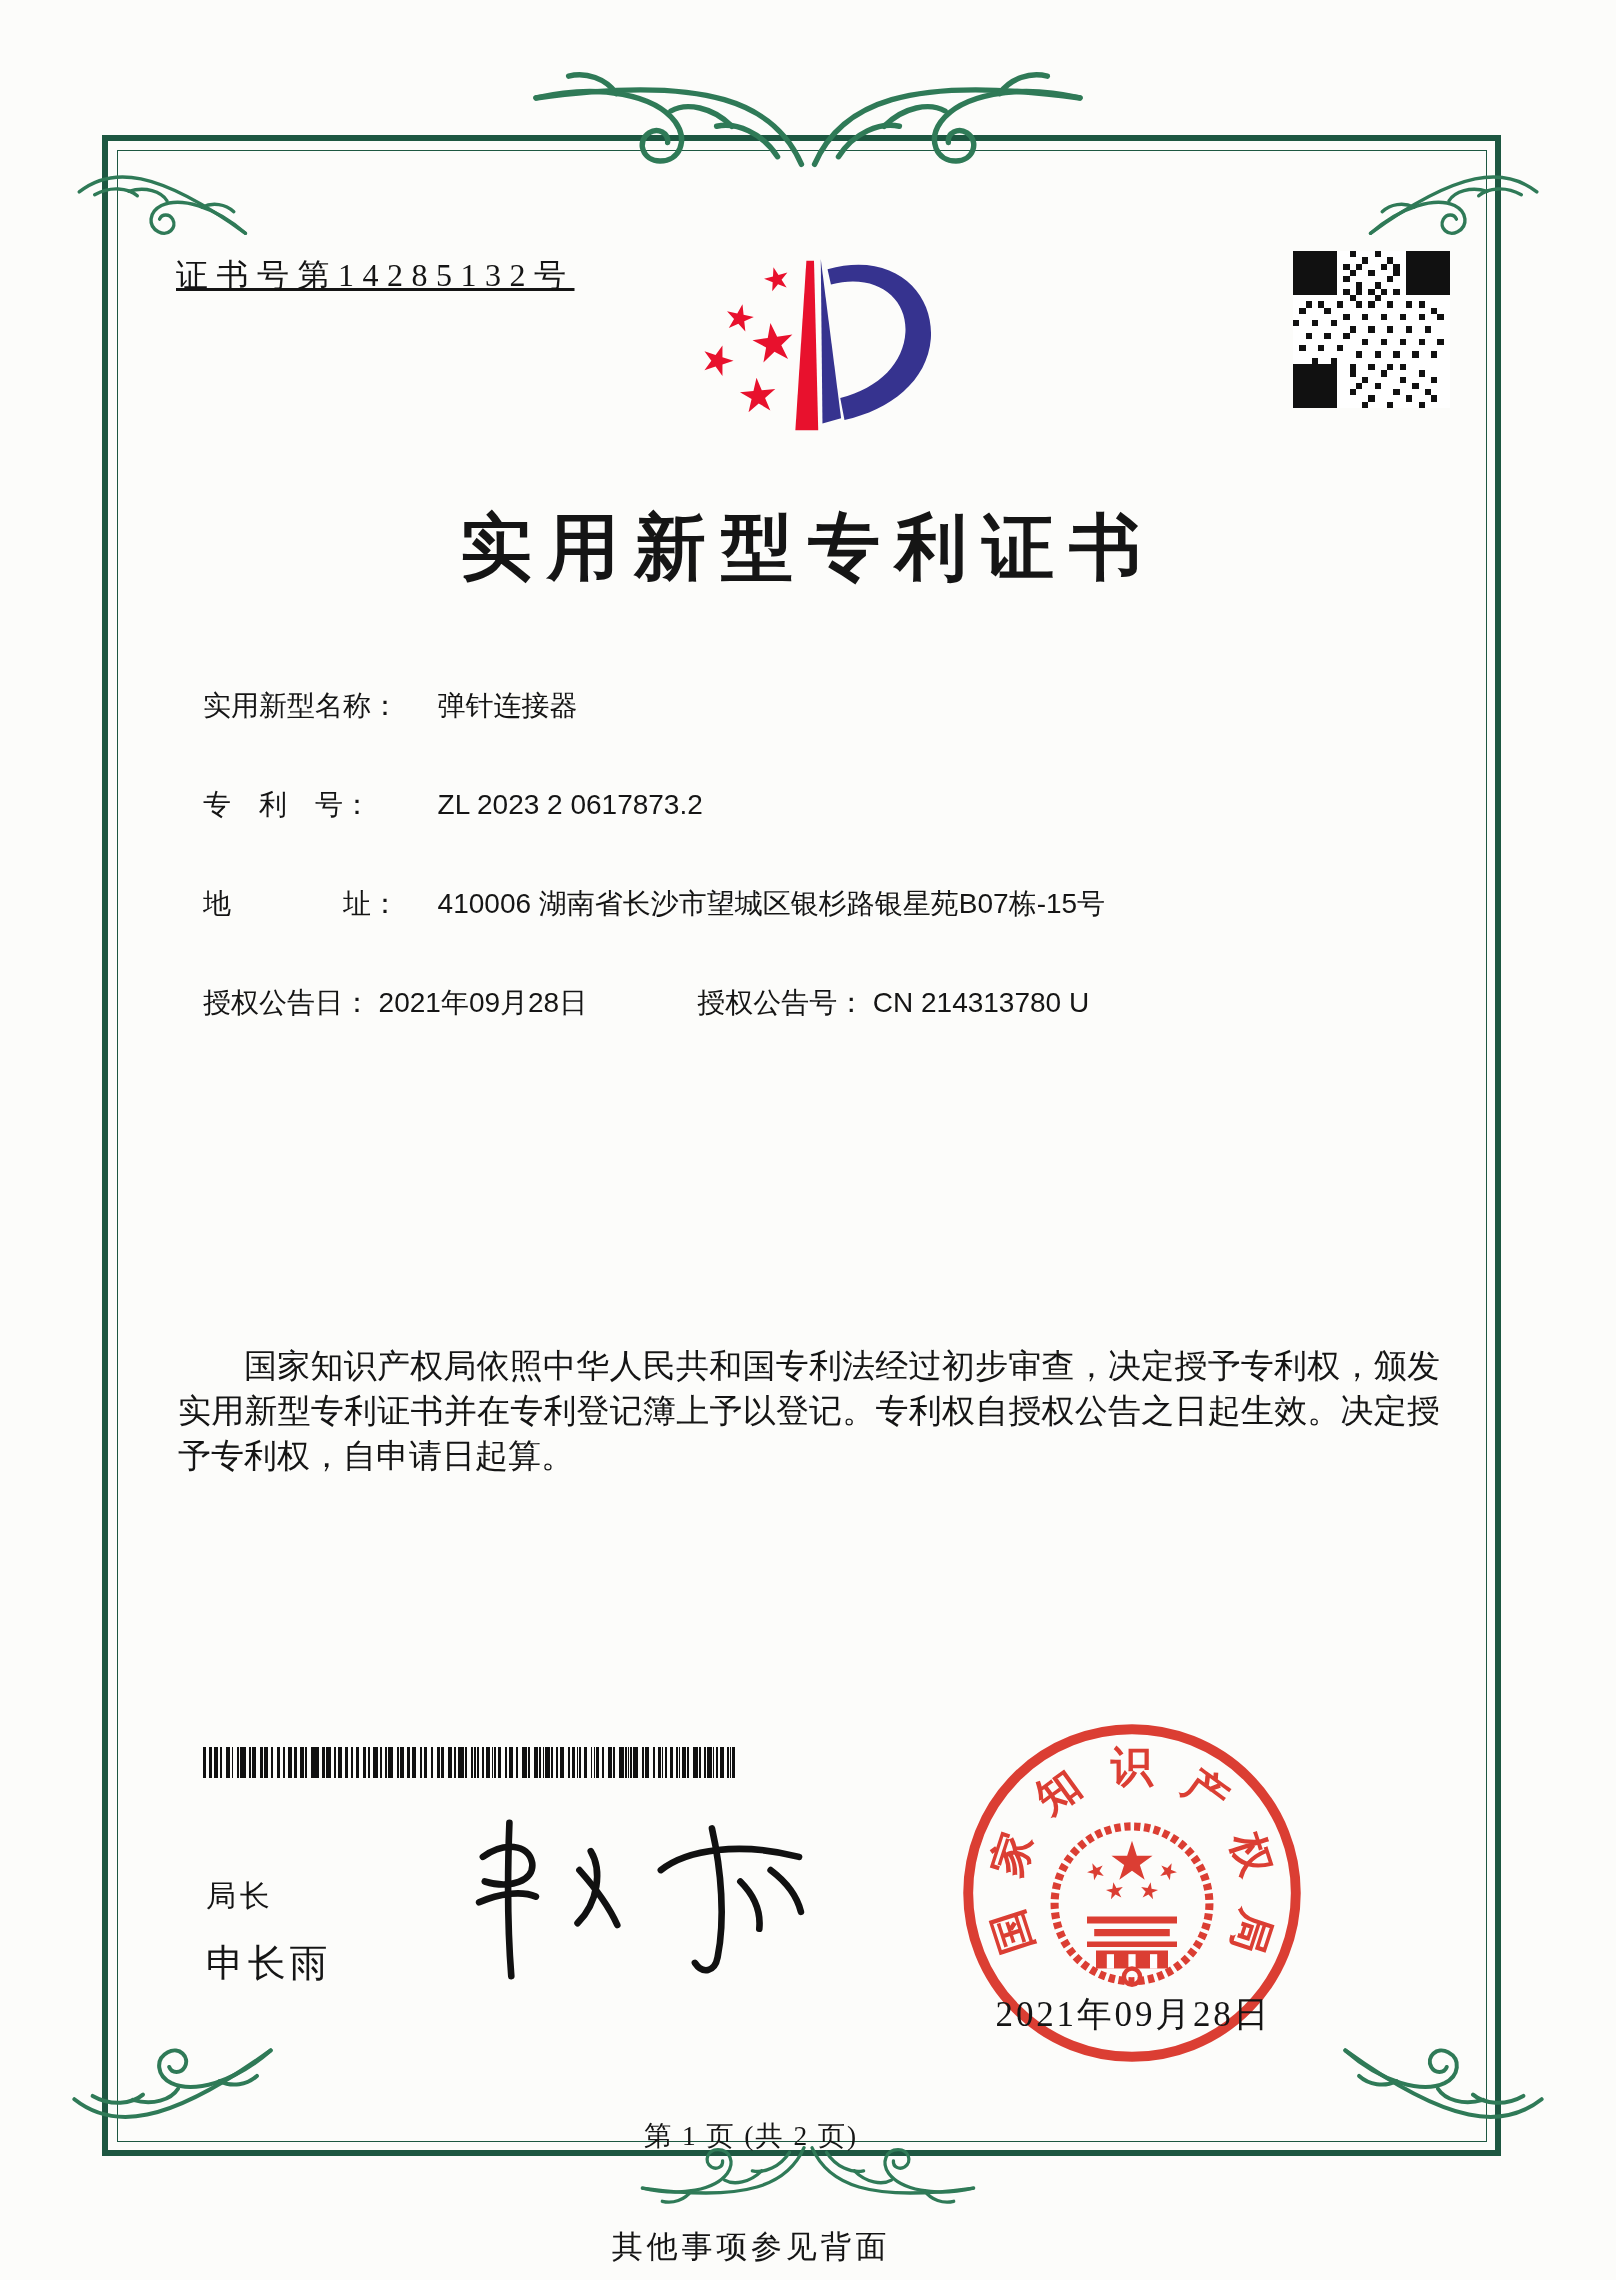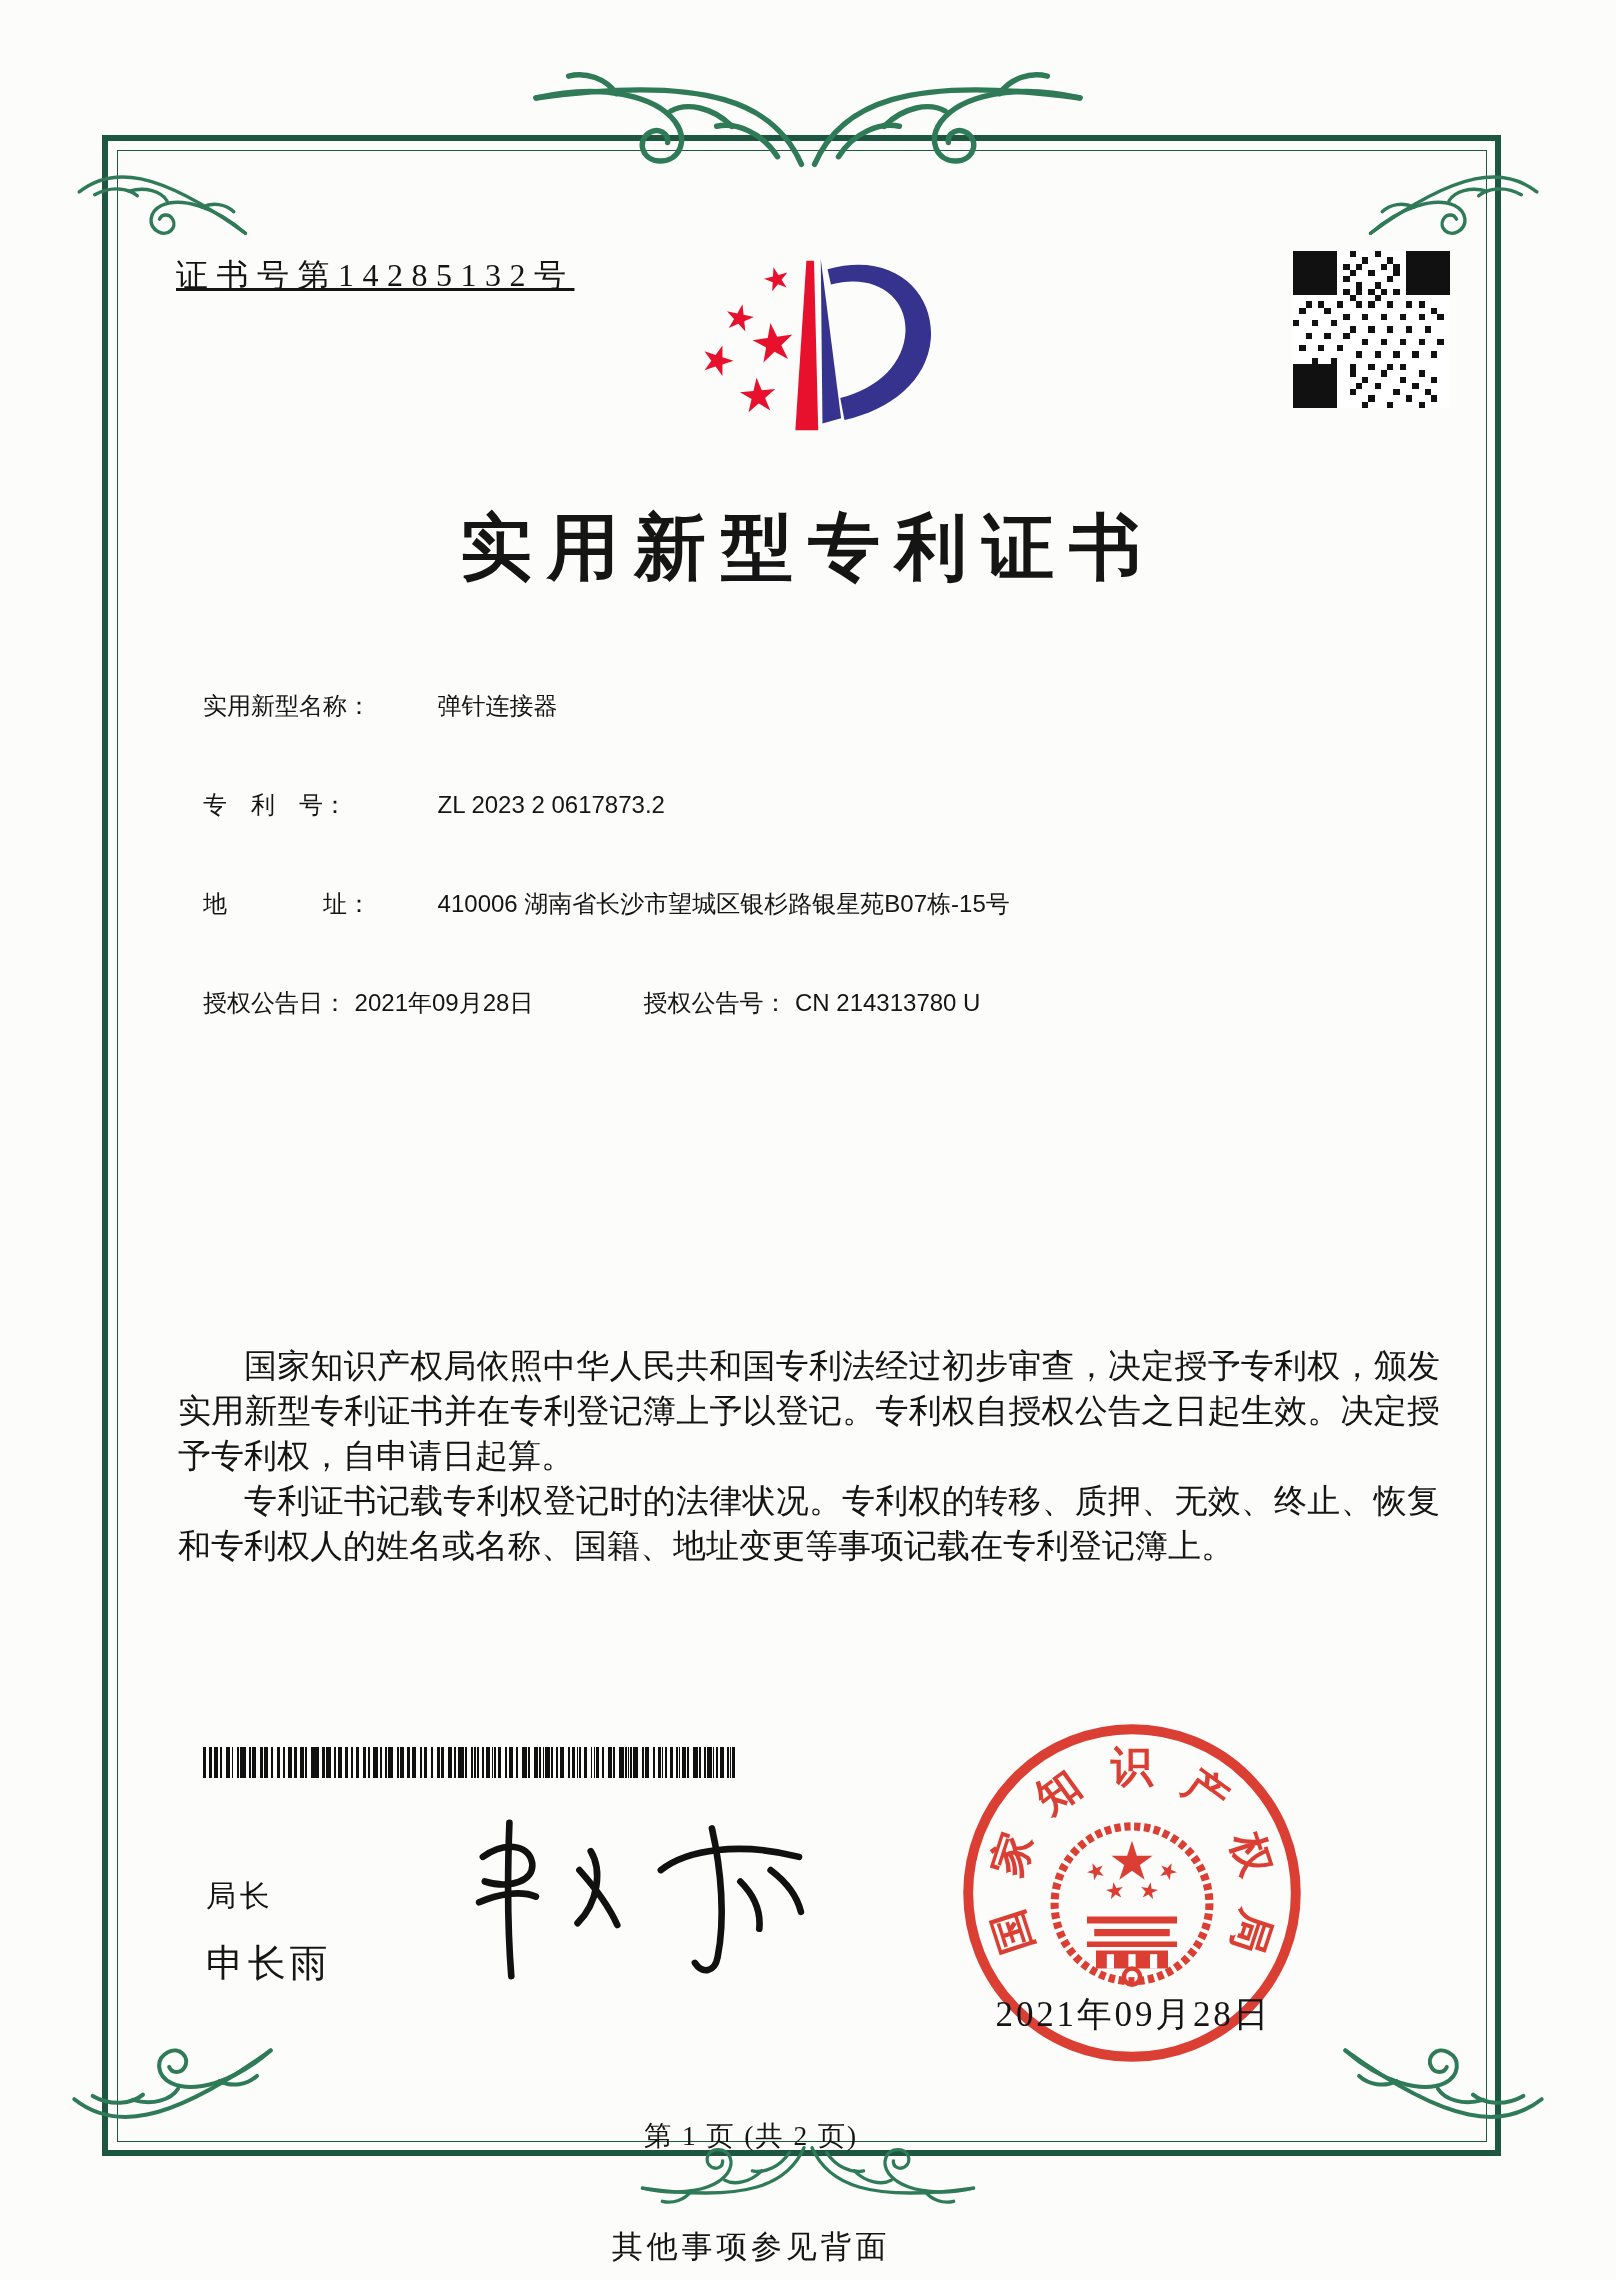--- a/index.html
+++ b/index.html
@@ -34,21 +34,21 @@
   .logo{position:absolute;left:687px;top:235px;}
   .qr{position:absolute;left:1293px;top:249px;}
   .doc-title{
     position:absolute;left:0;top:500px;width:100%;text-align:center;
     font-size:72px;font-weight:bold;letter-spacing:15px;white-space:nowrap;
   }
   
   .fields{
     position:absolute;left:203px;top:687px;width:1249px;
     font-family:"Liberation Sans","DejaVu Sans",sans-serif;
-    font-size:24px;line-height:38px;
+    font-size:28px;line-height:38px;
   }
   .field-row{margin-bottom:61px;white-space:nowrap;}
   .field-label{display:inline-block;min-width:227px;}
   .field-value{margin-left:7.6px;}
   .grant-number-group{margin-left:110px;}
   
   .paras{
     position:absolute;left:178px;top:1344px;width:1262px;
     font-size:33px;line-height:45px;text-align:justify;
   }
@@ -170,21 +170,20 @@
   <div class="field-row">
     <span class="field-label">地　　　　址：</span><span class="field-value">410006 湖南省长沙市望城区银杉路银星苑B07栋-15号</span>
   </div>
   <div class="field-row">
     <span>授权公告日：</span><span class="field-value">2021年09月28日</span><span class="grant-number-group">授权公告号：</span><span class="field-value">CN 214313780 U</span>
   </div>
 </div>
 
 <div class="paras">
   <p>国家知识产权局依照中华人民共和国专利法经过初步审查，决定授予专利权，颁发实用新型专利证书并在专利登记簿上予以登记。专利权自授权公告之日起生效。决定授予专利权，自申请日起算。</p>
-  <p>专利证书记载专利权登记时的法律状况。专利权的转移、质押、无效、终止、恢复和专利权人的姓名或名称、国籍、地址变更等事项记载在专利登记簿上。</p>
 </div>
 
 <div class="barcode"></div>
 
 <div class="officer-title">局长</div>
 <div class="officer-name">申长雨</div>
 
 <svg class="signature" width="407" height="185" viewBox="0 0 430 195">
   <g fill="none" stroke="#111" stroke-width="7" stroke-linecap="round" stroke-linejoin="round">
     <path d="M86,8 C84,60 84,120 88,170"></path>

